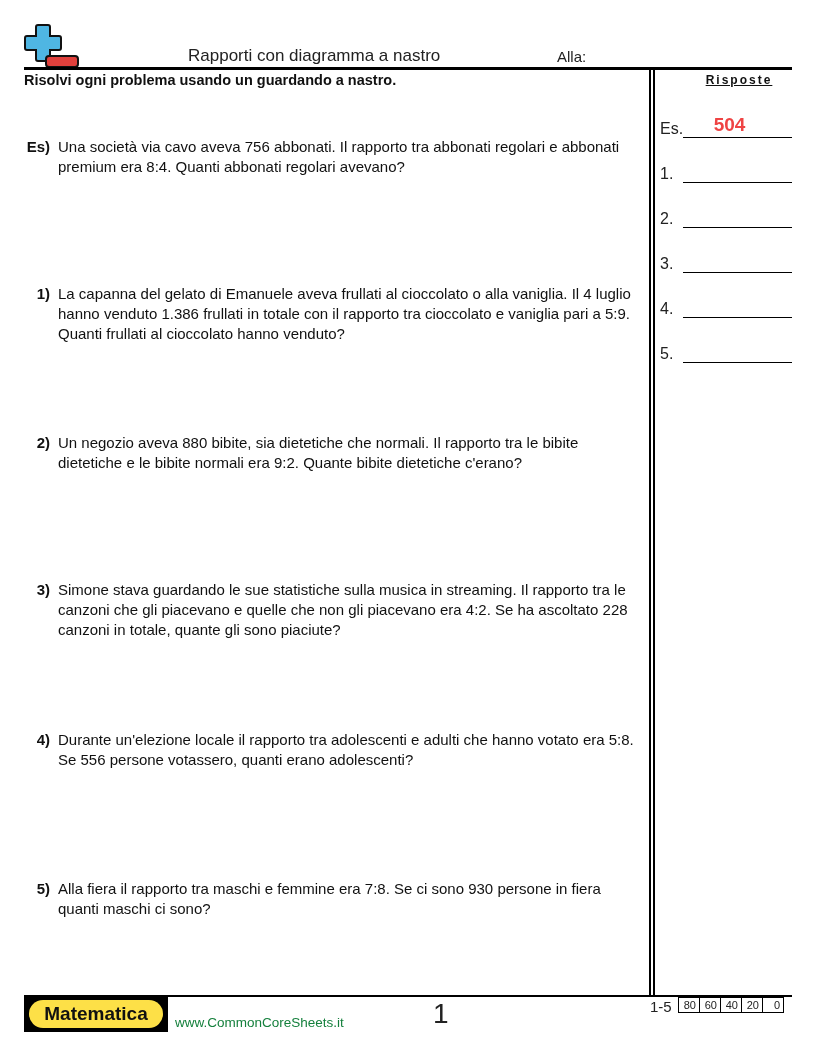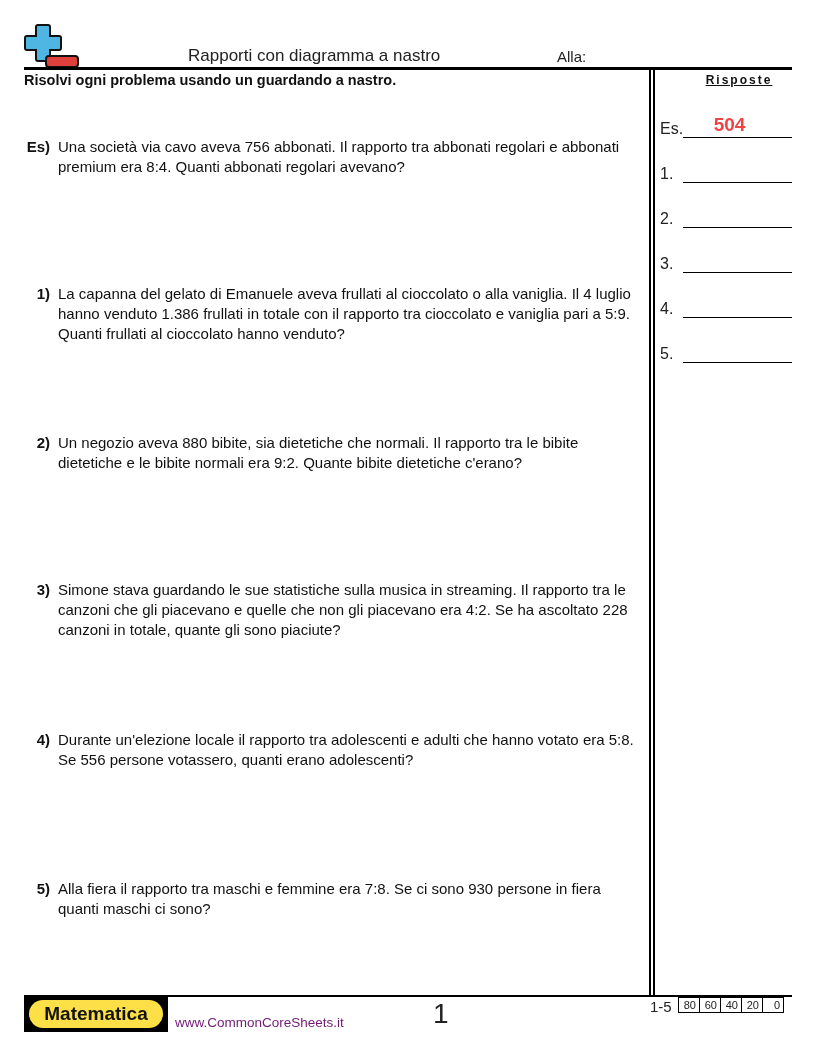--- a/index.html
+++ b/index.html
@@ -19,21 +19,21 @@
                    font-size:12px; font-weight:bold; letter-spacing:2px; text-decoration:underline; }
   .ans-row { position:absolute; left:660px; width:132px; height:20px; }
   .ans-row .lbl { position:absolute; left:0; bottom:0; font-size:16px; color:#222; }
   .ans-row .line { position:absolute; left:23px; right:0; bottom:0; height:1px; background:#000; }
   .ans-row .val { position:absolute; left:23px; right:16px; bottom:2px; text-align:center;
                   font-size:19px; font-weight:bold; color:#ef4444; }
   .bottom-rule { position:absolute; left:24px; top:995px; width:768px; height:2px; background:#000; }
   .brand { position:absolute; left:24px; top:997px; width:144px; height:35px; background:#000; }
   .brand-pill { position:absolute; left:5px; top:3px; width:134px; height:28px; background:#fde047;
                 border-radius:14px; text-align:center; font-size:19px; font-weight:bold; line-height:28px; color:#111; }
-  .url { position:absolute; left:175px; top:1015px; font-size:13.5px; color:#701a75; }
+  .url { position:absolute; left:175px; top:1015px; font-size:13.5px; color:#15803d; }
   .pagenum { position:absolute; left:433px; top:998px; font-size:28px; color:#222; }
   .score-label { position:absolute; left:650px; top:998px; font-size:15px; color:#222; }
   .score-table { position:absolute; left:678px; top:997px; border-collapse:collapse; }
   .score-table td { border:1px solid #000; font-size:11px; padding:0 3px; height:14px; text-align:right; color:#222; min-width:14px; }
 </style>
 </head>
 <body>
 
 <svg class="logo" viewBox="0 0 56 44">
   <path d="M14 1 h10 a2 2 0 0 1 2 2 v9 h9 a2 2 0 0 1 2 2 v10 a2 2 0 0 1 -2 2 h-9 v9 a2 2 0 0 1 -2 2 h-10 a2 2 0 0 1 -2 -2 v-9 h-9 a2 2 0 0 1 -2 -2 v-10 a2 2 0 0 1 2 -2 h9 v-9 a2 2 0 0 1 2 -2z" fill="#4fb6e3" stroke="#111" stroke-width="2"></path>

